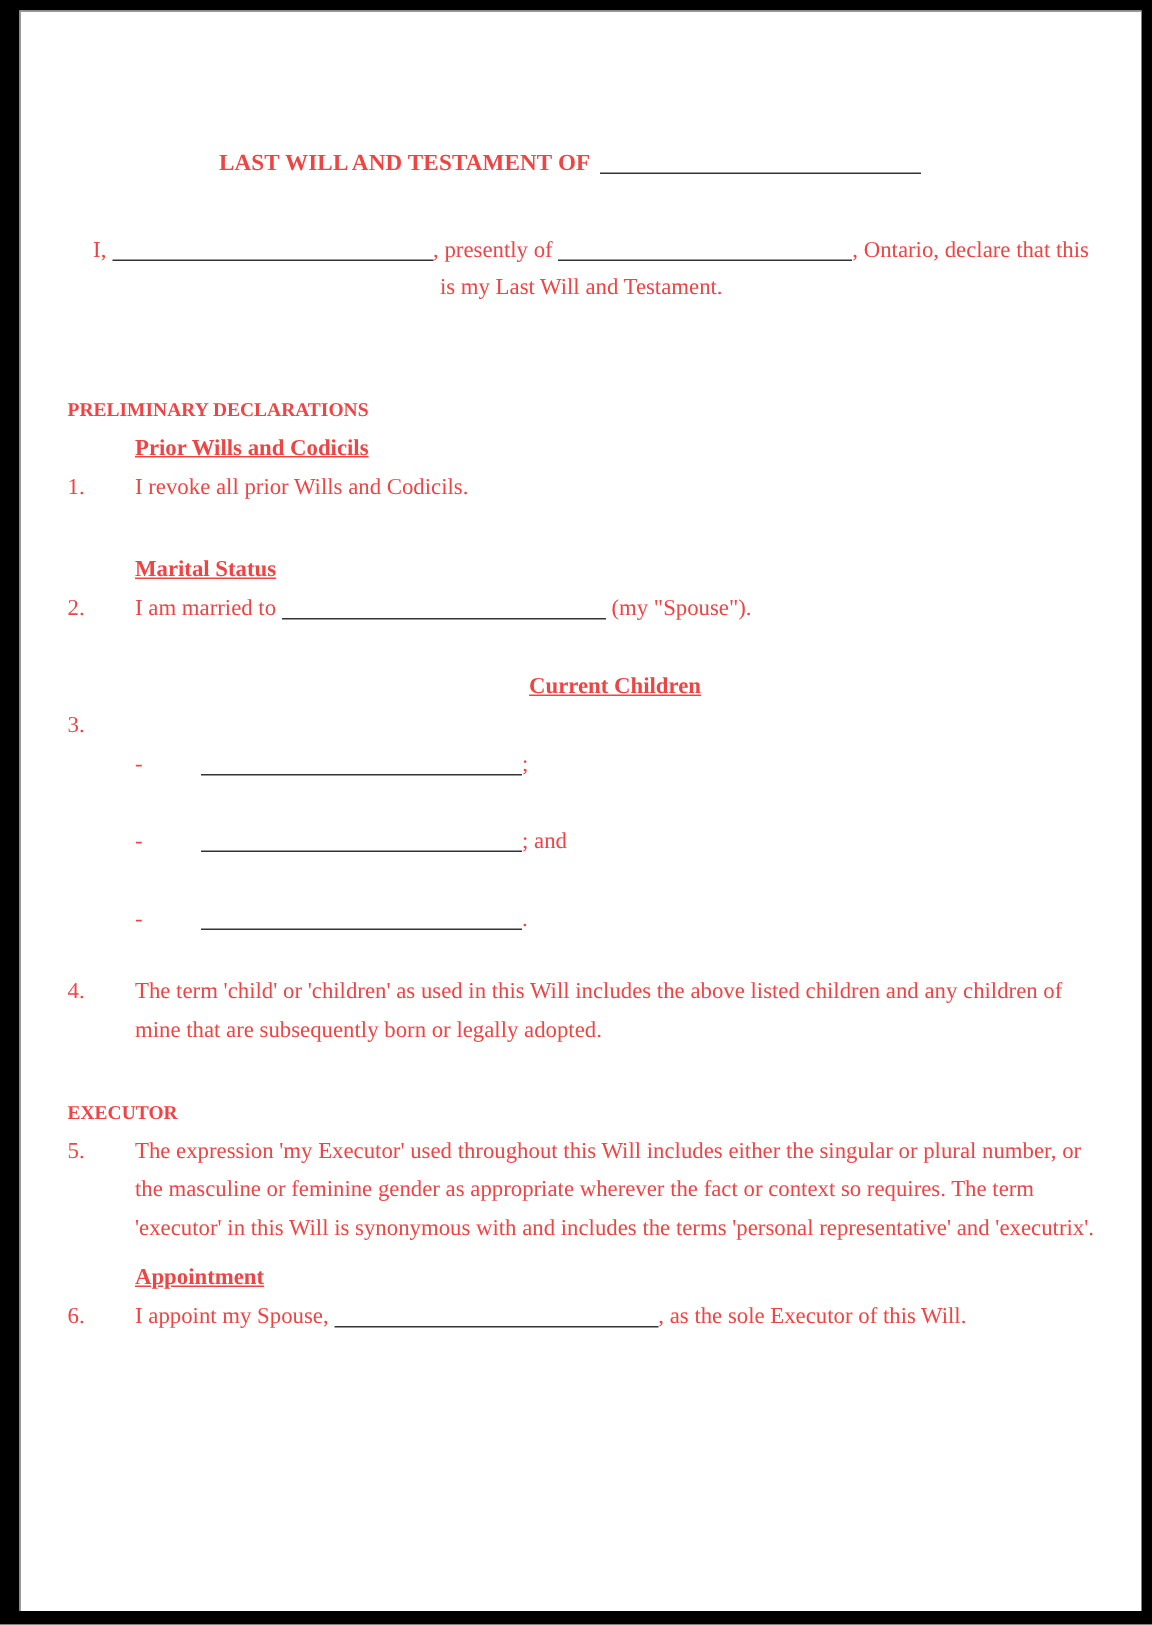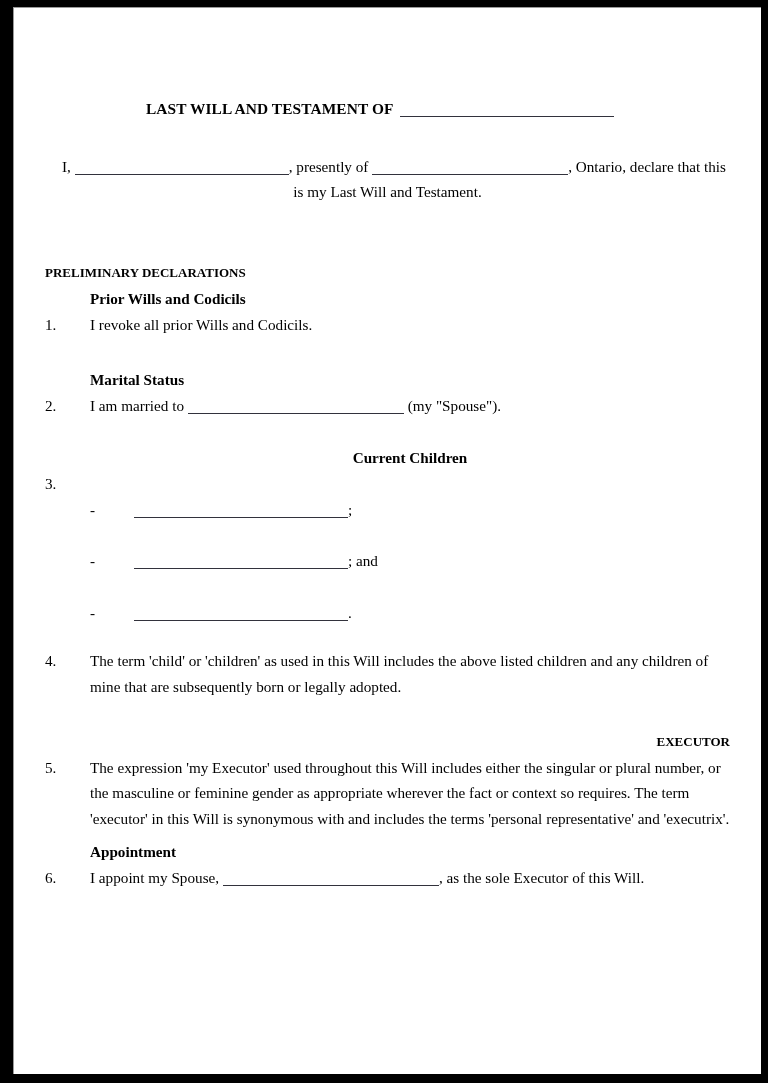--- a/index.html
+++ b/index.html
@@ -33,21 +33,21 @@
     box-sizing: border-box;
     overflow: hidden;
   }
 
   
   .doc {
     position: absolute;
     left: 31px;
     top: 0;
     width: 685px;
-    color: #000000;
+    color: #ef4444;
     font-size: 15.2px;
     line-height: 25.5px;
   }
 
   .title-line {
     margin-top: 88px;
     padding-left: 101px;
     font-weight: bold;
     white-space: nowrap;
     font-size: 15.4px;
@@ -58,25 +58,26 @@
     margin-top: 32px;
     text-indent: 13px;
     text-align: center;
   }
 
   .section-heading {
     font-weight: bold;
     font-size: 13px;
   }
   .sec-preliminary { margin-top: 55px; }
-  .sec-executor    { margin-top: 30px; text-align: right; }
+  .sec-executor    { margin-top: 30px; }
 
   .subheading {
     margin-left: 45px;
     font-weight: bold;
+    text-decoration: underline;
     display: inline-block;
   }
   .sub-wrap { margin-top: 1px; }
   .sub-gap-lg { margin-top: 30px; }
   .sub-gap-md { margin-top: 27px; text-align: center; }
   .sub-gap-sm { margin-top: 8px; }
 
   
   .clause {
     position: relative;

